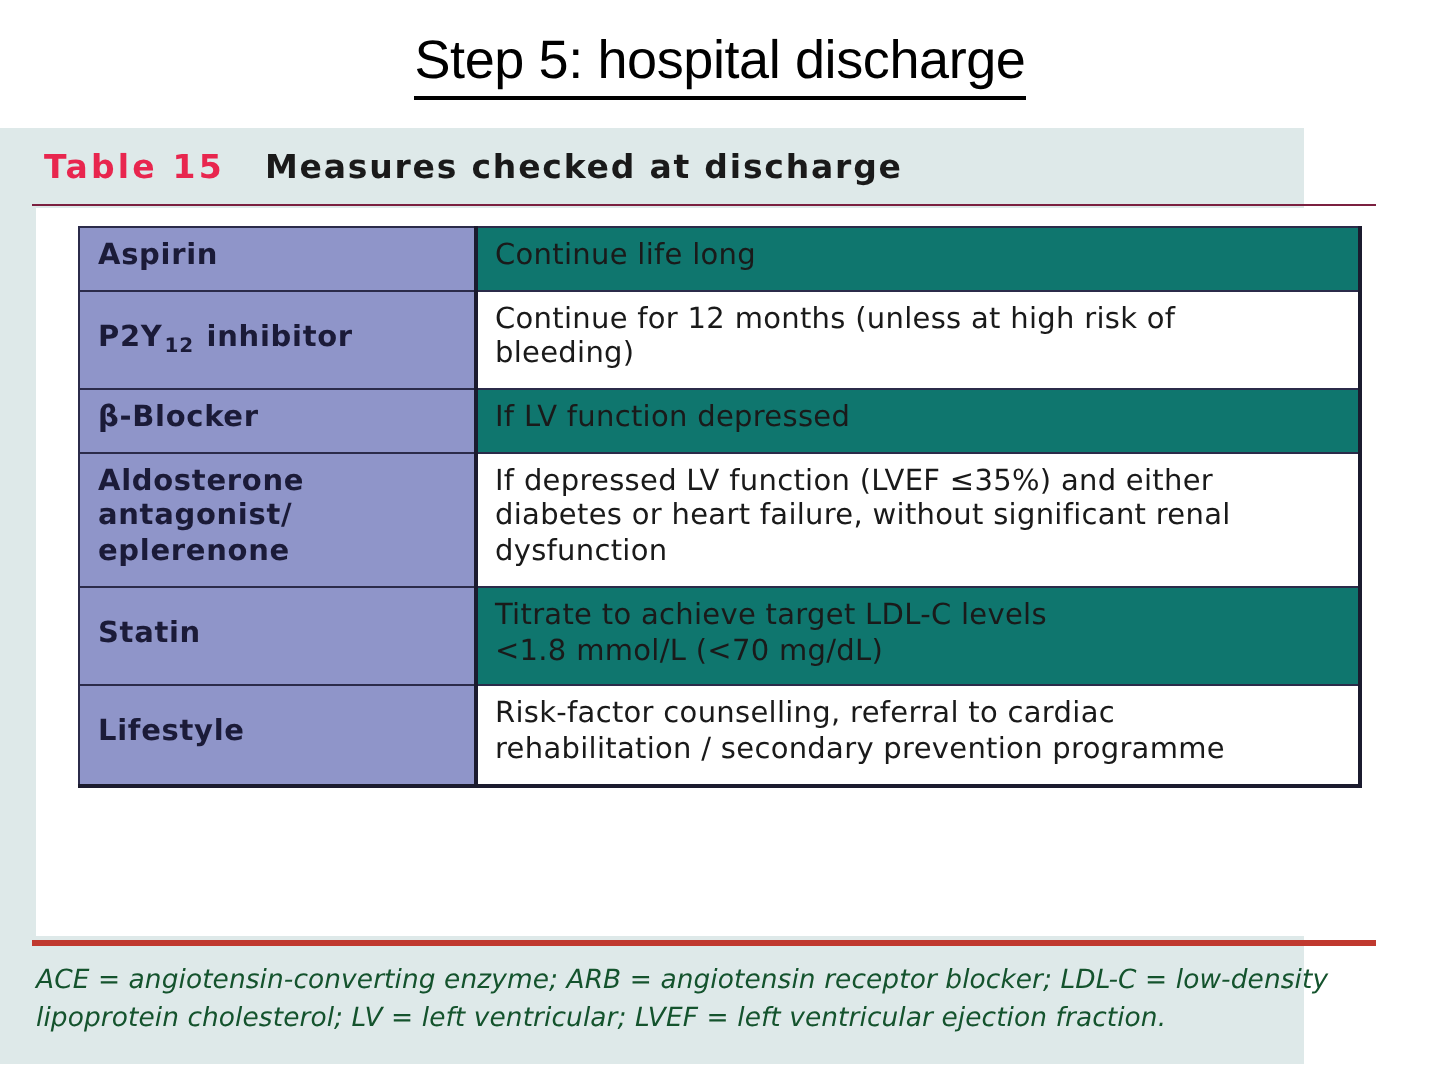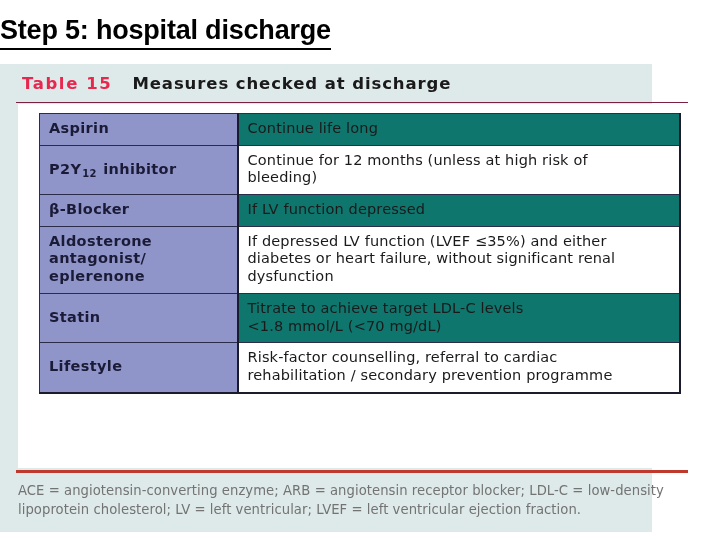--- a/index.html
+++ b/index.html
@@ -20,23 +20,24 @@
     height: 540px;
     background: #ffffff;
   }
 
   
   .slide-title {
     position: absolute;
     left: 0;
     top: 16px;
     width: 720px;
+    text-align: center;
     font-family: "Liberation Sans", sans-serif;
     font-size: 27px;
-    font-weight: 700;
+    font-weight: 400;
     color: #000000;
     letter-spacing: -0.2px;
     line-height: 1.05;
   }
   .slide-title .u {
     border-bottom: 2px solid #000000;
     padding-bottom: 3px;
   }
 
   
@@ -150,23 +151,24 @@
   .k-line { display: block; }
 
   
   .footnote {
     position: absolute;
     left: 18px;
     top: 418px;
     width: 672px;
     font-family: "DejaVu Sans", sans-serif;
     font-size: 13.2px;
-    color: #737373;
+    color: #14532d;
     line-height: 1.42;
     letter-spacing: 0.05px;
+    font-style: italic;
   }
 </style>
 </head>
 <body>
 
 <div class="slide">
 
   <div class="slide-title">
     <span class="u">Step 5: hospital discharge</span>
   </div>

